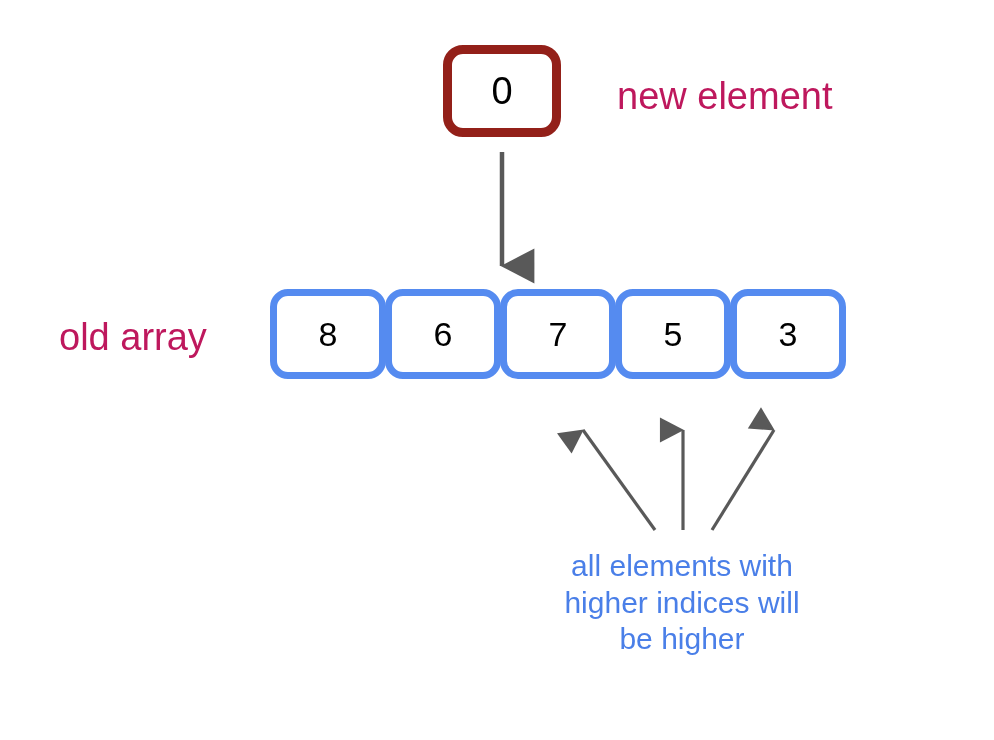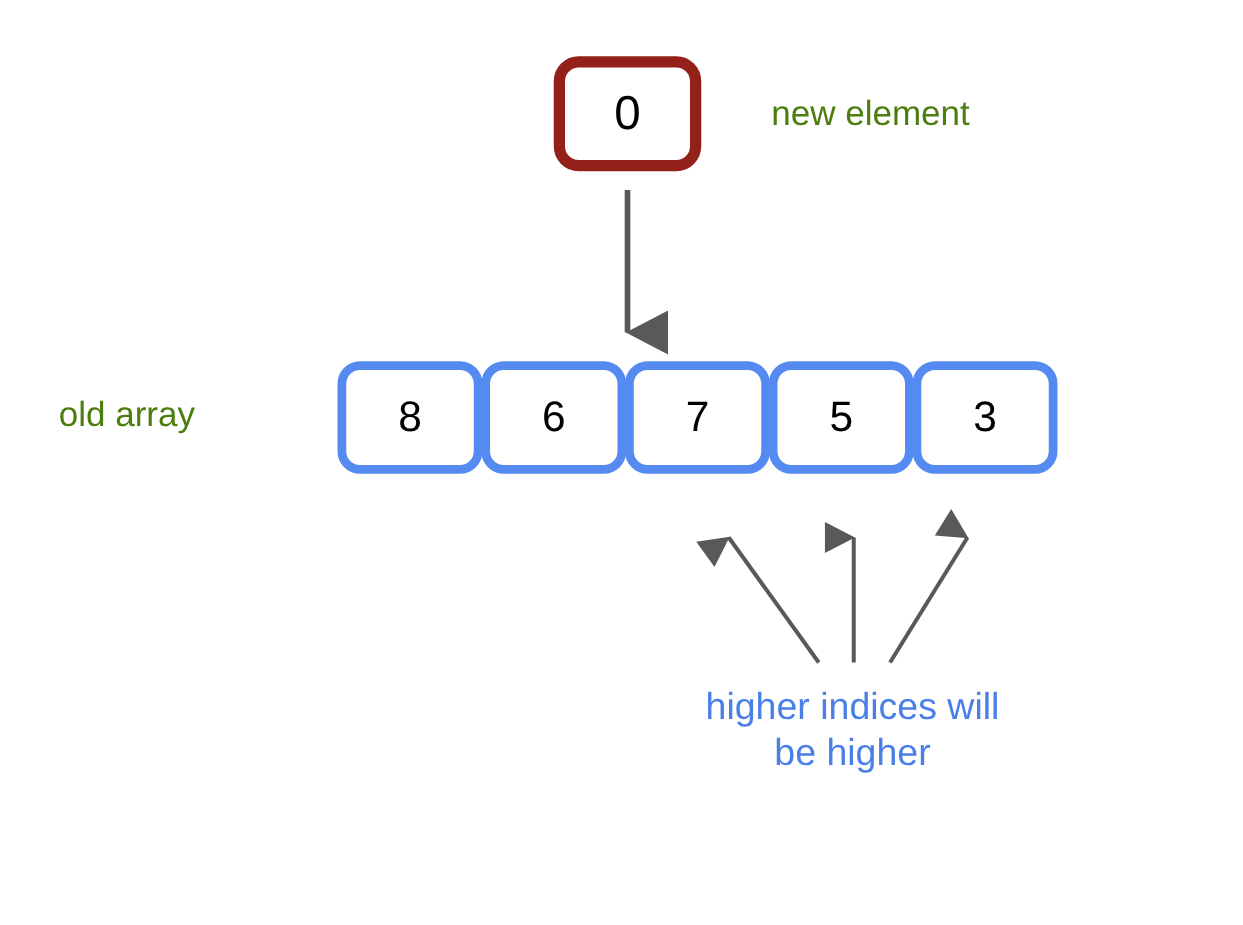--- a/index.html
+++ b/index.html
@@ -77,28 +77,28 @@
   .array-value {
     font-size: 34px;
     color: #000000;
     line-height: 1;
     font-family: "Liberation Sans", sans-serif;
   }
 
   
   .blue-label {
     position: absolute;
-    color: #4d7c0f;
-    font-size: 28px;
+    color: #be185d;
+    font-size: 38px;
     line-height: 1.18;
     white-space: nowrap;
     font-family: "Liberation Sans", sans-serif;
   }
   #label-new-element { left: 617px; top: 74px; }
-  #label-old-array   { left: 47px;  top: 315px; }
+  #label-old-array   { left: 59px;  top: 315px; }
 
   .caption-block {
     position: absolute;
     left: 497px;
     top: 548px;
     width: 370px;
     text-align: center;
     color: #4a7fe8;
     font-size: 30px;
     line-height: 1.22;
@@ -148,17 +148,18 @@
     </div>
     <div class="array-cell">
       <span class="array-value">5</span>
     </div>
     <div class="array-cell">
       <span class="array-value">3</span>
     </div>
   </div>
 
   <div class="caption-block">
+    <span class="caption-line">all elements with</span>
     <span class="caption-line">higher indices will</span>
     <span class="caption-line">be higher</span>
   </div>
 
 </div>
 
 </body></html>

